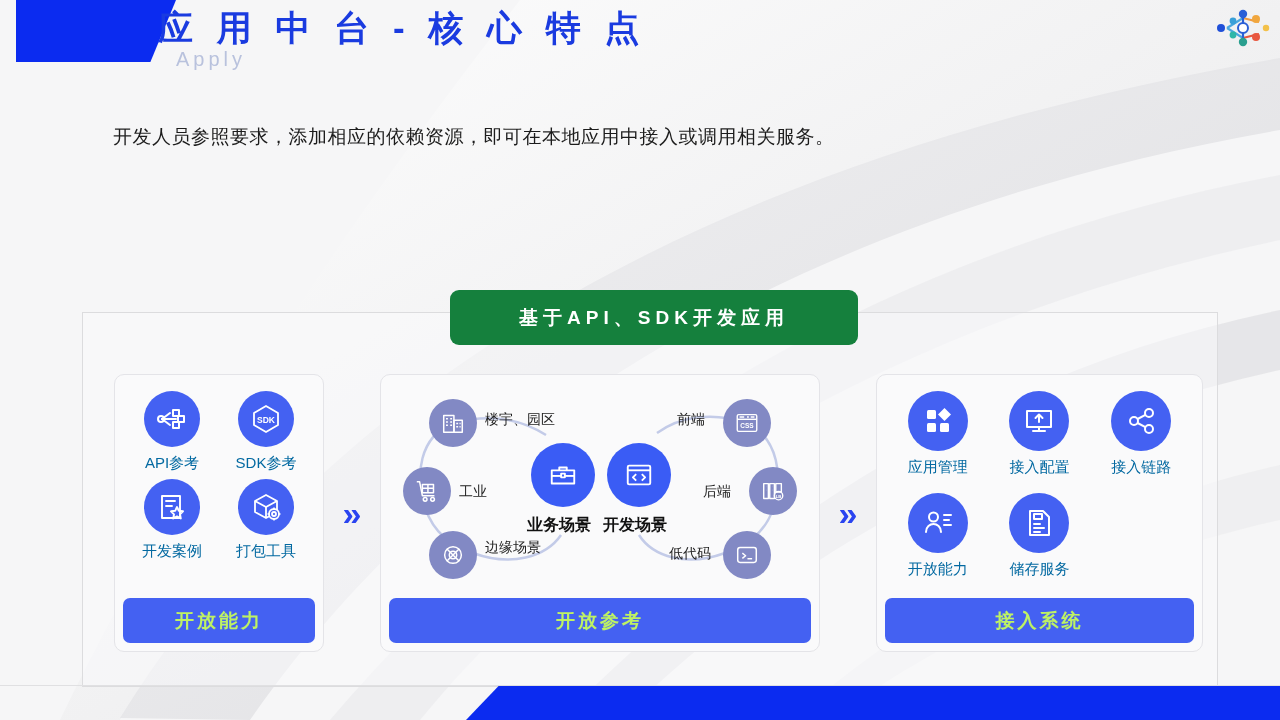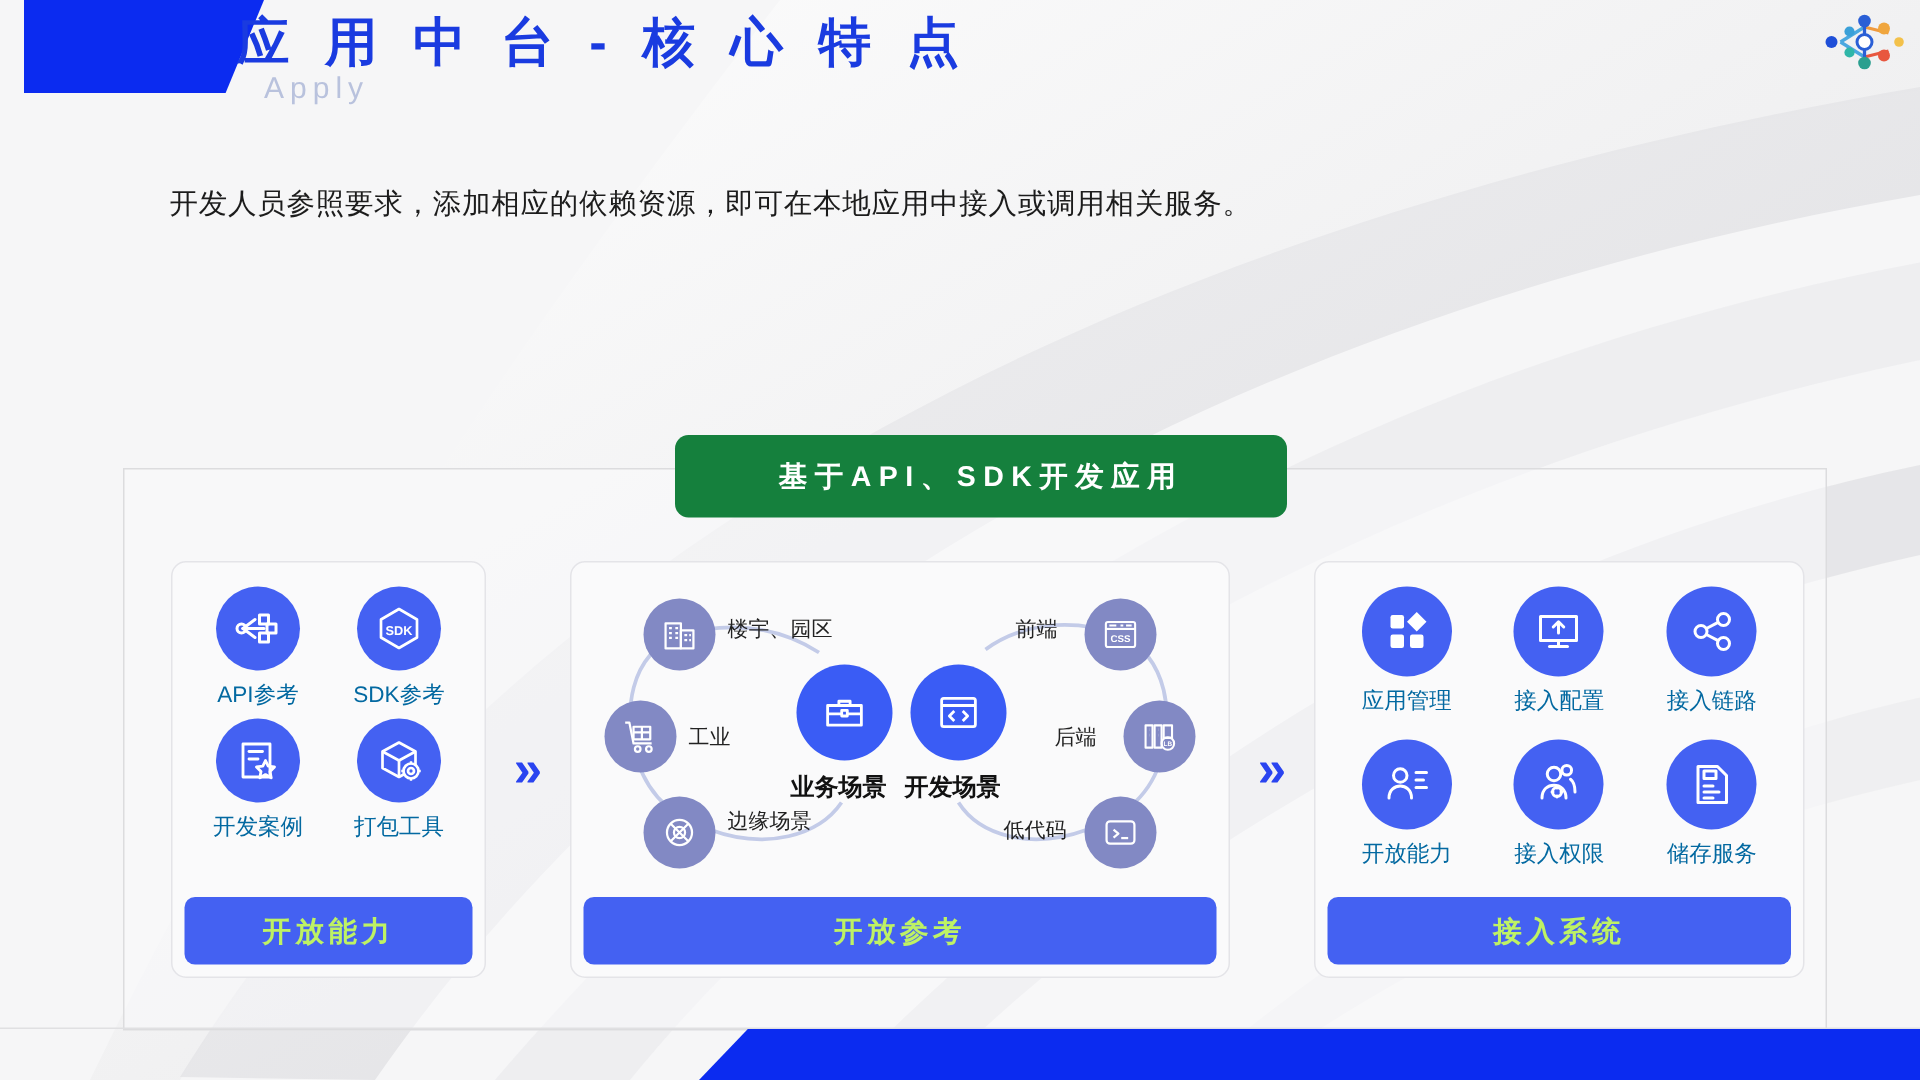--- a/index.html
+++ b/index.html
@@ -375,33 +375,20 @@
           <span class="circ c60">
             <svg viewBox="0 0 32 32" width="32" height="32" fill="none" stroke="#fff" stroke-width="2" stroke-linecap="round">
               <circle cx="11.5" cy="10" r="4.5"></circle>
               <path d="M4 25 C4 19.5 8 17 11.5 17 C15 17 19 19.5 19 25"></path>
               <path d="M22 8 h7 M22 13 h5 M22 18 h7"></path>
             </svg>
           </span>
           <span class="cell-label">开放能力</span>
         </div>
 
-        <div class="cell">
-          <span class="circ c60">
-            <svg viewBox="0 0 32 32" width="32" height="32" fill="none" stroke="#fff" stroke-width="2" stroke-linecap="round">
-              <circle cx="13" cy="9" r="4.5"></circle>
-              <path d="M5 25 C5 19 9 16.5 13 16.5 C17 16.5 21 19 21 25"></path>
-              <circle cx="21.5" cy="6.5" r="3.2"></circle>
-              <path d="M24 12.5 C26 14 27 17 27 21"></path>
-              <circle cx="15" cy="21" r="3" fill="#4461f2"></circle>
-              <path d="M15 17.5 v1 M15 23.5 v1 M11.5 21 h1 M17.5 21 h1" stroke-width="1.6"></path>
-            </svg>
-          </span>
-          <span class="cell-label">接入权限</span>
-        </div>
 
         <div class="cell">
           <span class="circ c60">
             <svg viewBox="0 0 32 32" width="32" height="32" fill="none" stroke="#fff" stroke-width="2" stroke-linejoin="round" stroke-linecap="round">
               <path d="M7 4 h13 l6 6 v18 h-19 z"></path>
               <rect x="11" y="7" width="8" height="5"></rect>
               <path d="M11 17 h6 M11 21 h10 M11 25 h6"></path>
             </svg>
           </span>
           <span class="cell-label">储存服务</span>

